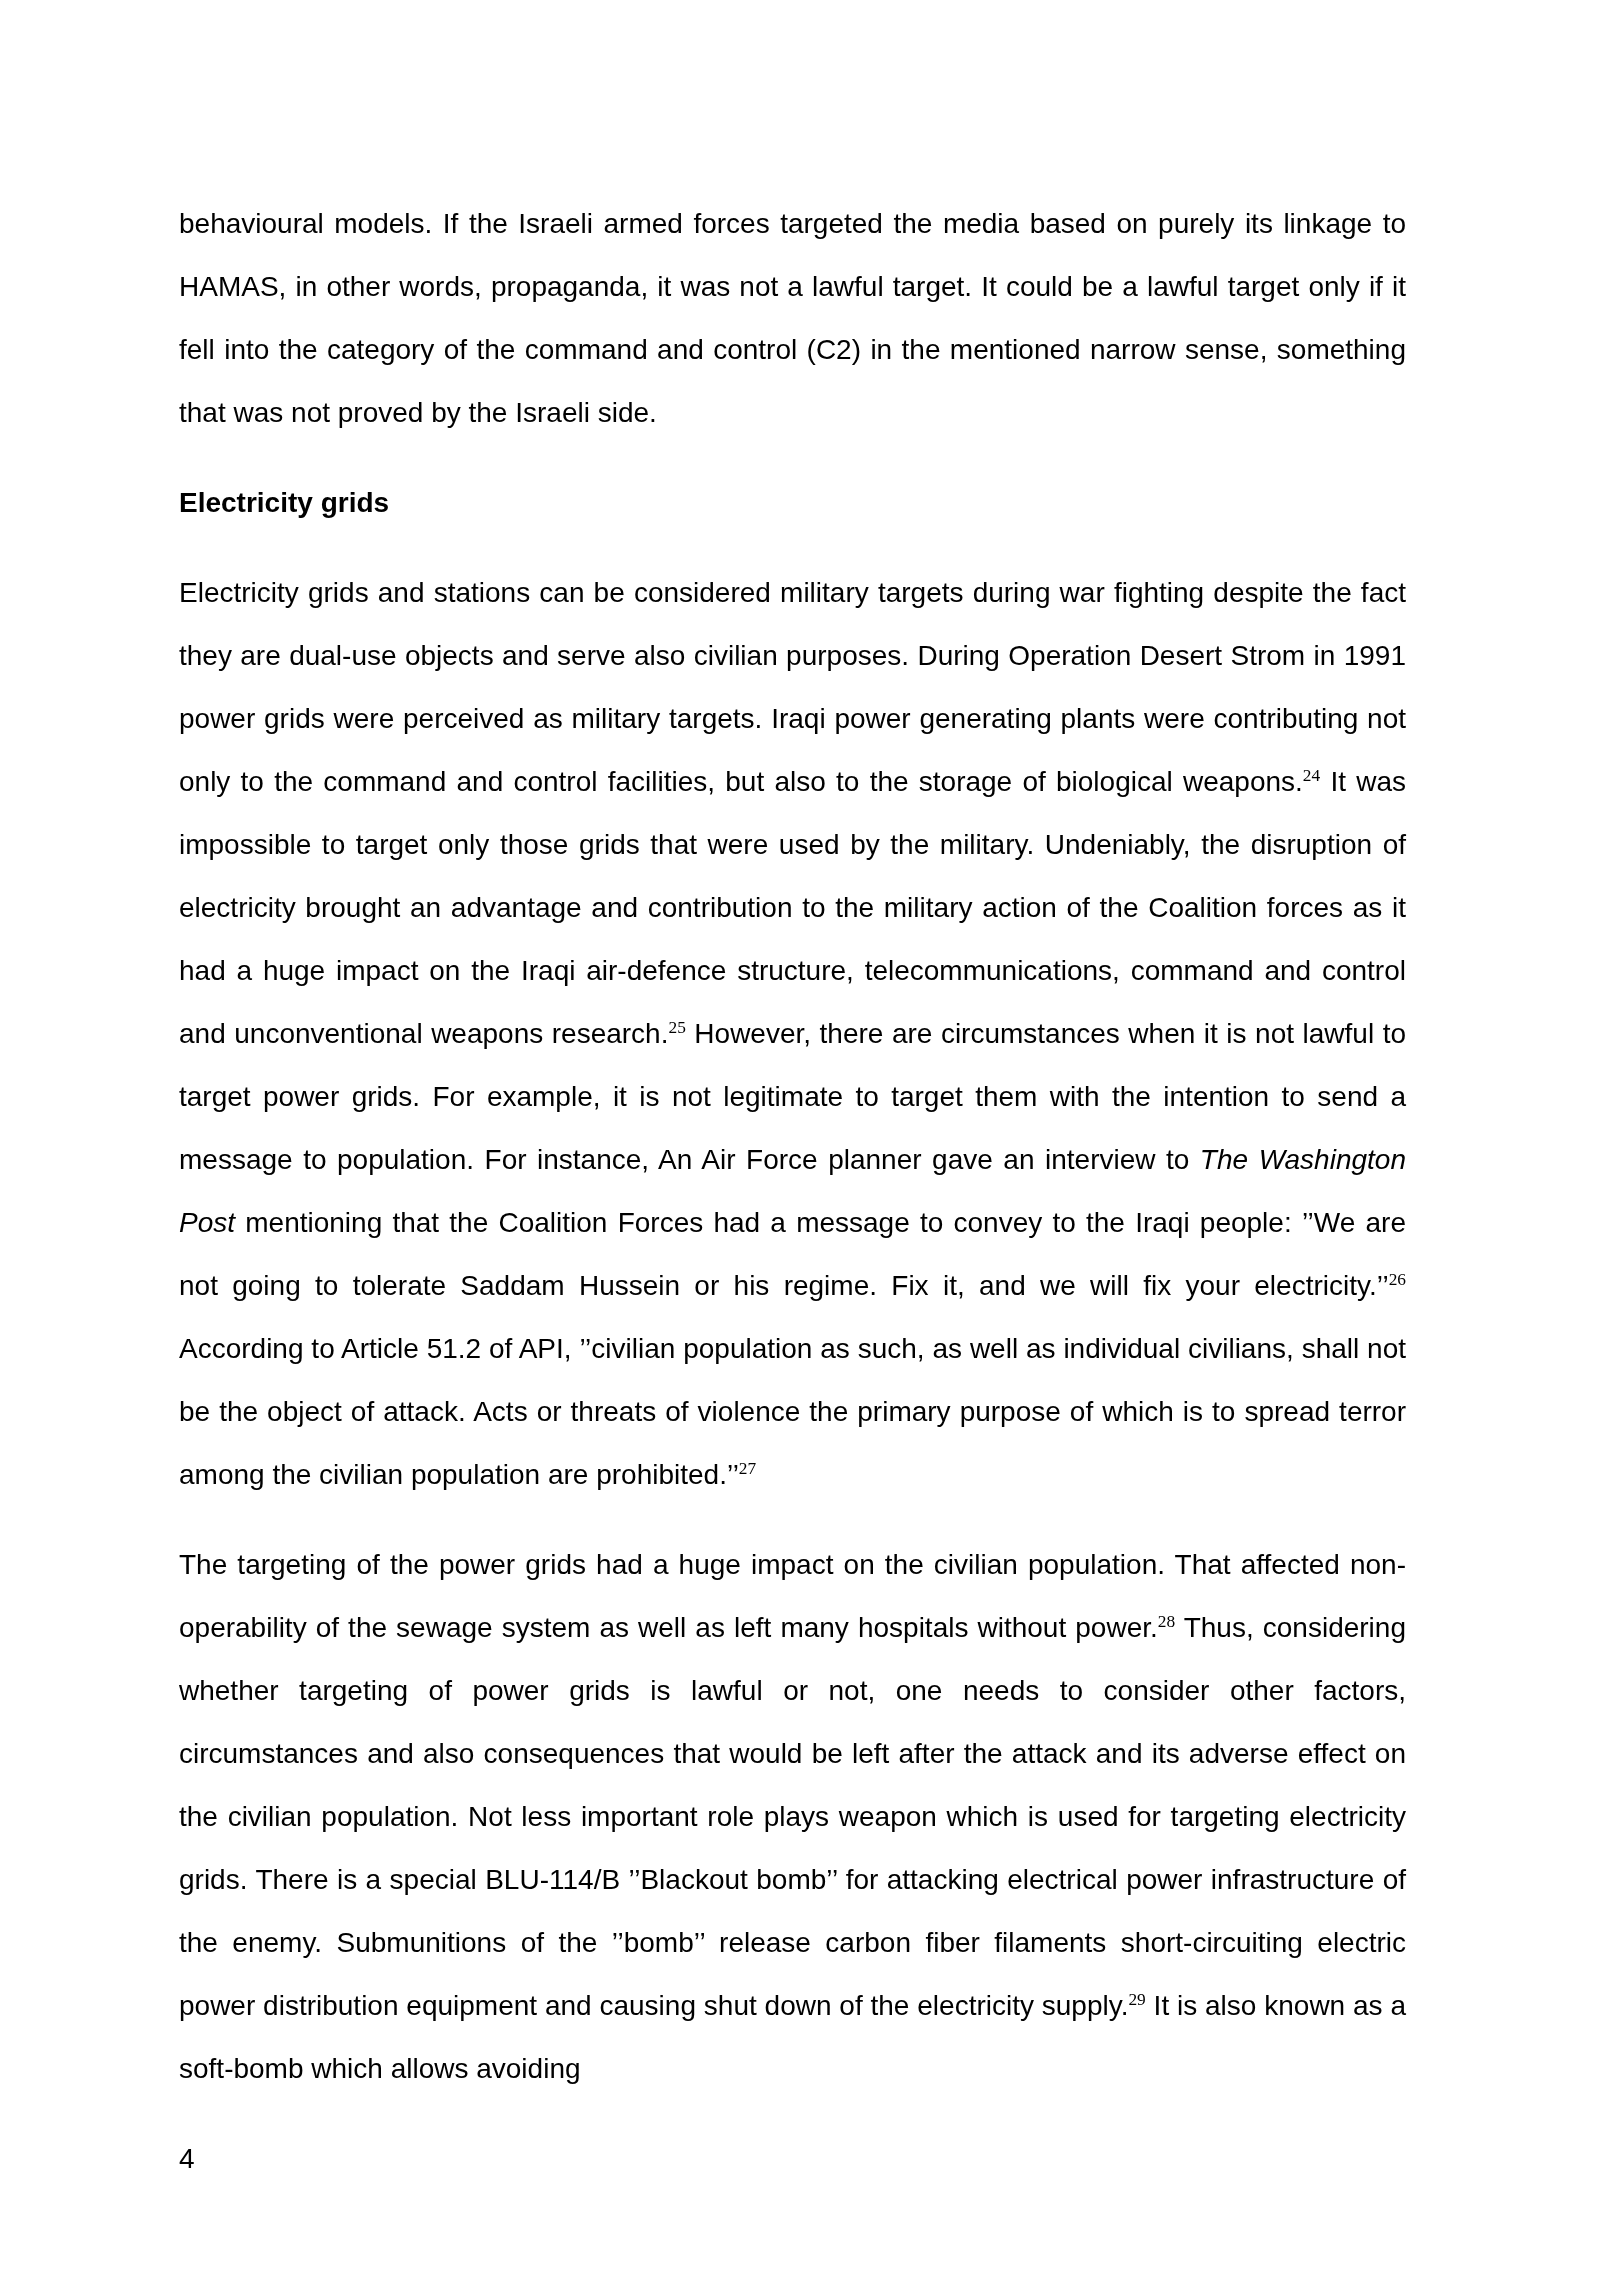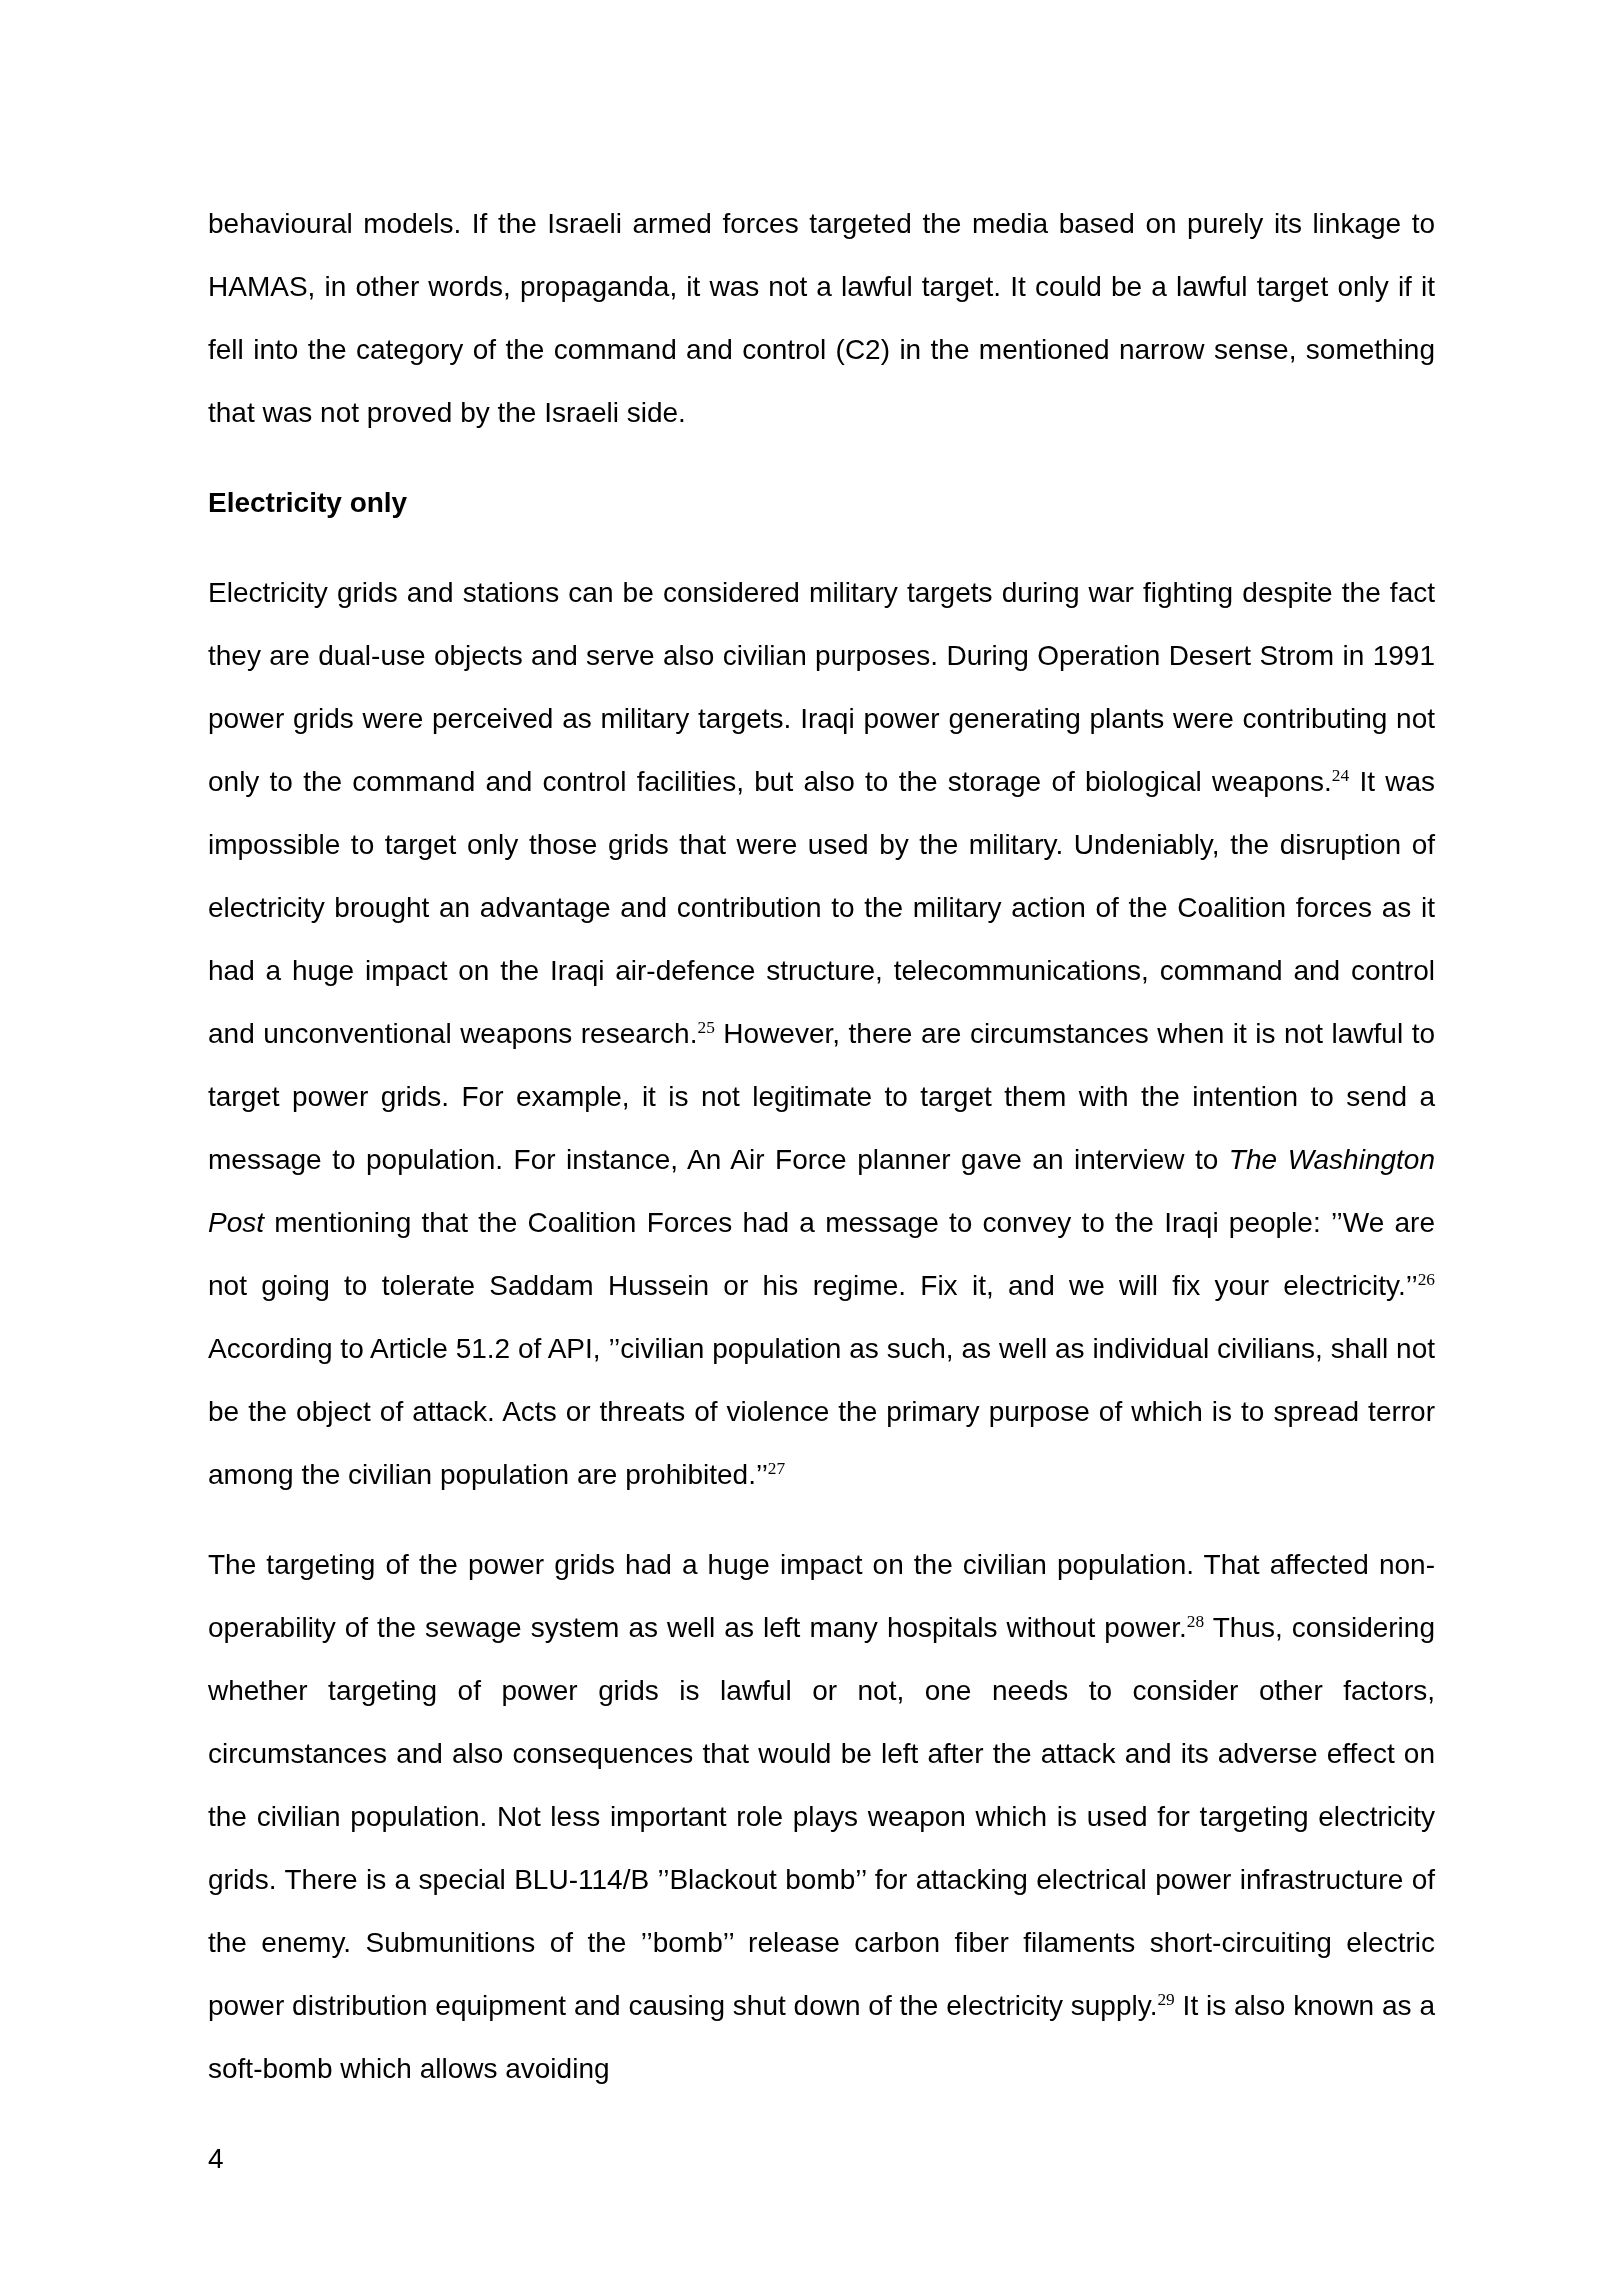--- a/index.html
+++ b/index.html
@@ -12,21 +12,21 @@
     width: 1616px;
     height: 2285px;
     background: #ffffff;
     overflow: hidden;
     font-family: "Liberation Sans", "DejaVu Sans", sans-serif;
     color: #000000;
   }
   .content {
     position: absolute;
     top: 192px;
-    left: 208px;
+    left: 179px;
     width: 1227px;
   }
   .para {
     font-size: 28px;
     line-height: 63px;
     text-align: justify;
     text-justify: inter-word;
     margin: 0 0 27px 0;
     color: #000000;
   }
@@ -55,21 +55,21 @@
   }
 </style>
 </head>
 <body>
 
 <div class="page">
   <div class="content">
 
     <p class="para"><span>behavioural models. If the Israeli armed forces targeted the media based on purely its linkage to HAMAS, in other words, propaganda, it was not a lawful target. It could be a lawful target only if it fell into the category of the command and control (C2) in the mentioned narrow sense, something that was not proved by the Israeli side.</span></p>
 
-    <h2 class="heading">Electricity only</h2>
+    <h2 class="heading">Electricity grids</h2>
 
     <p class="para"><span>Electricity grids and stations can be considered military targets during war fighting despite the fact they are dual-use objects and serve also civilian purposes. During Operation Desert Strom in 1991 power grids were perceived as military targets. Iraqi power generating plants were contributing not only to the command and control facilities, but also to the storage of biological weapons.</span><span class="sup">24</span><span> It was impossible to target only those grids that were used by the military. Undeniably, the disruption of electricity brought an advantage and contribution to the military action of the Coalition forces as it had a huge impact on the Iraqi air-defence structure, telecommunications, command and control and unconventional weapons research.</span><span class="sup">25</span><span> However, there are circumstances when it is not lawful to target power grids. For example, it is not legitimate to target them with the intention to send a message to population. For instance, An Air Force planner gave an interview to </span><span class="italic">The Washington Post</span><span> mentioning that the Coalition Forces had a message to convey to the Iraqi people: ’’We are not going to tolerate Saddam Hussein or his regime. Fix it, and we will fix your electricity.’’</span><span class="sup">26</span><span> According to Article 51.2 of API, ’’civilian population as such, as well as individual civilians, shall not be the object of attack. Acts or threats of violence the primary purpose of which is to spread terror among the civilian population are prohibited.’’</span><span class="sup">27</span></p>
 
     <p class="para"><span>The targeting of the power grids had a huge impact on the civilian population. That affected non-operability of the sewage system as well as left many hospitals without power.</span><span class="sup">28</span><span> Thus, considering whether targeting of power grids is lawful or not, one needs to consider other factors, circumstances and also consequences that would be left after the attack and its adverse effect on the civilian population. Not less important role plays weapon which is used for targeting electricity grids. There is a special BLU-114/B ’’Blackout bomb’’ for attacking electrical power infrastructure of the enemy. Submunitions of the ’’bomb’’ release carbon fiber filaments short-circuiting electric power distribution equipment and causing shut down of the electricity supply.</span><span class="sup">29</span><span> It is also known as a soft-bomb which allows avoiding</span></p>
 
     <div class="page-number">4</div>
 
   </div>
 </div>
 

